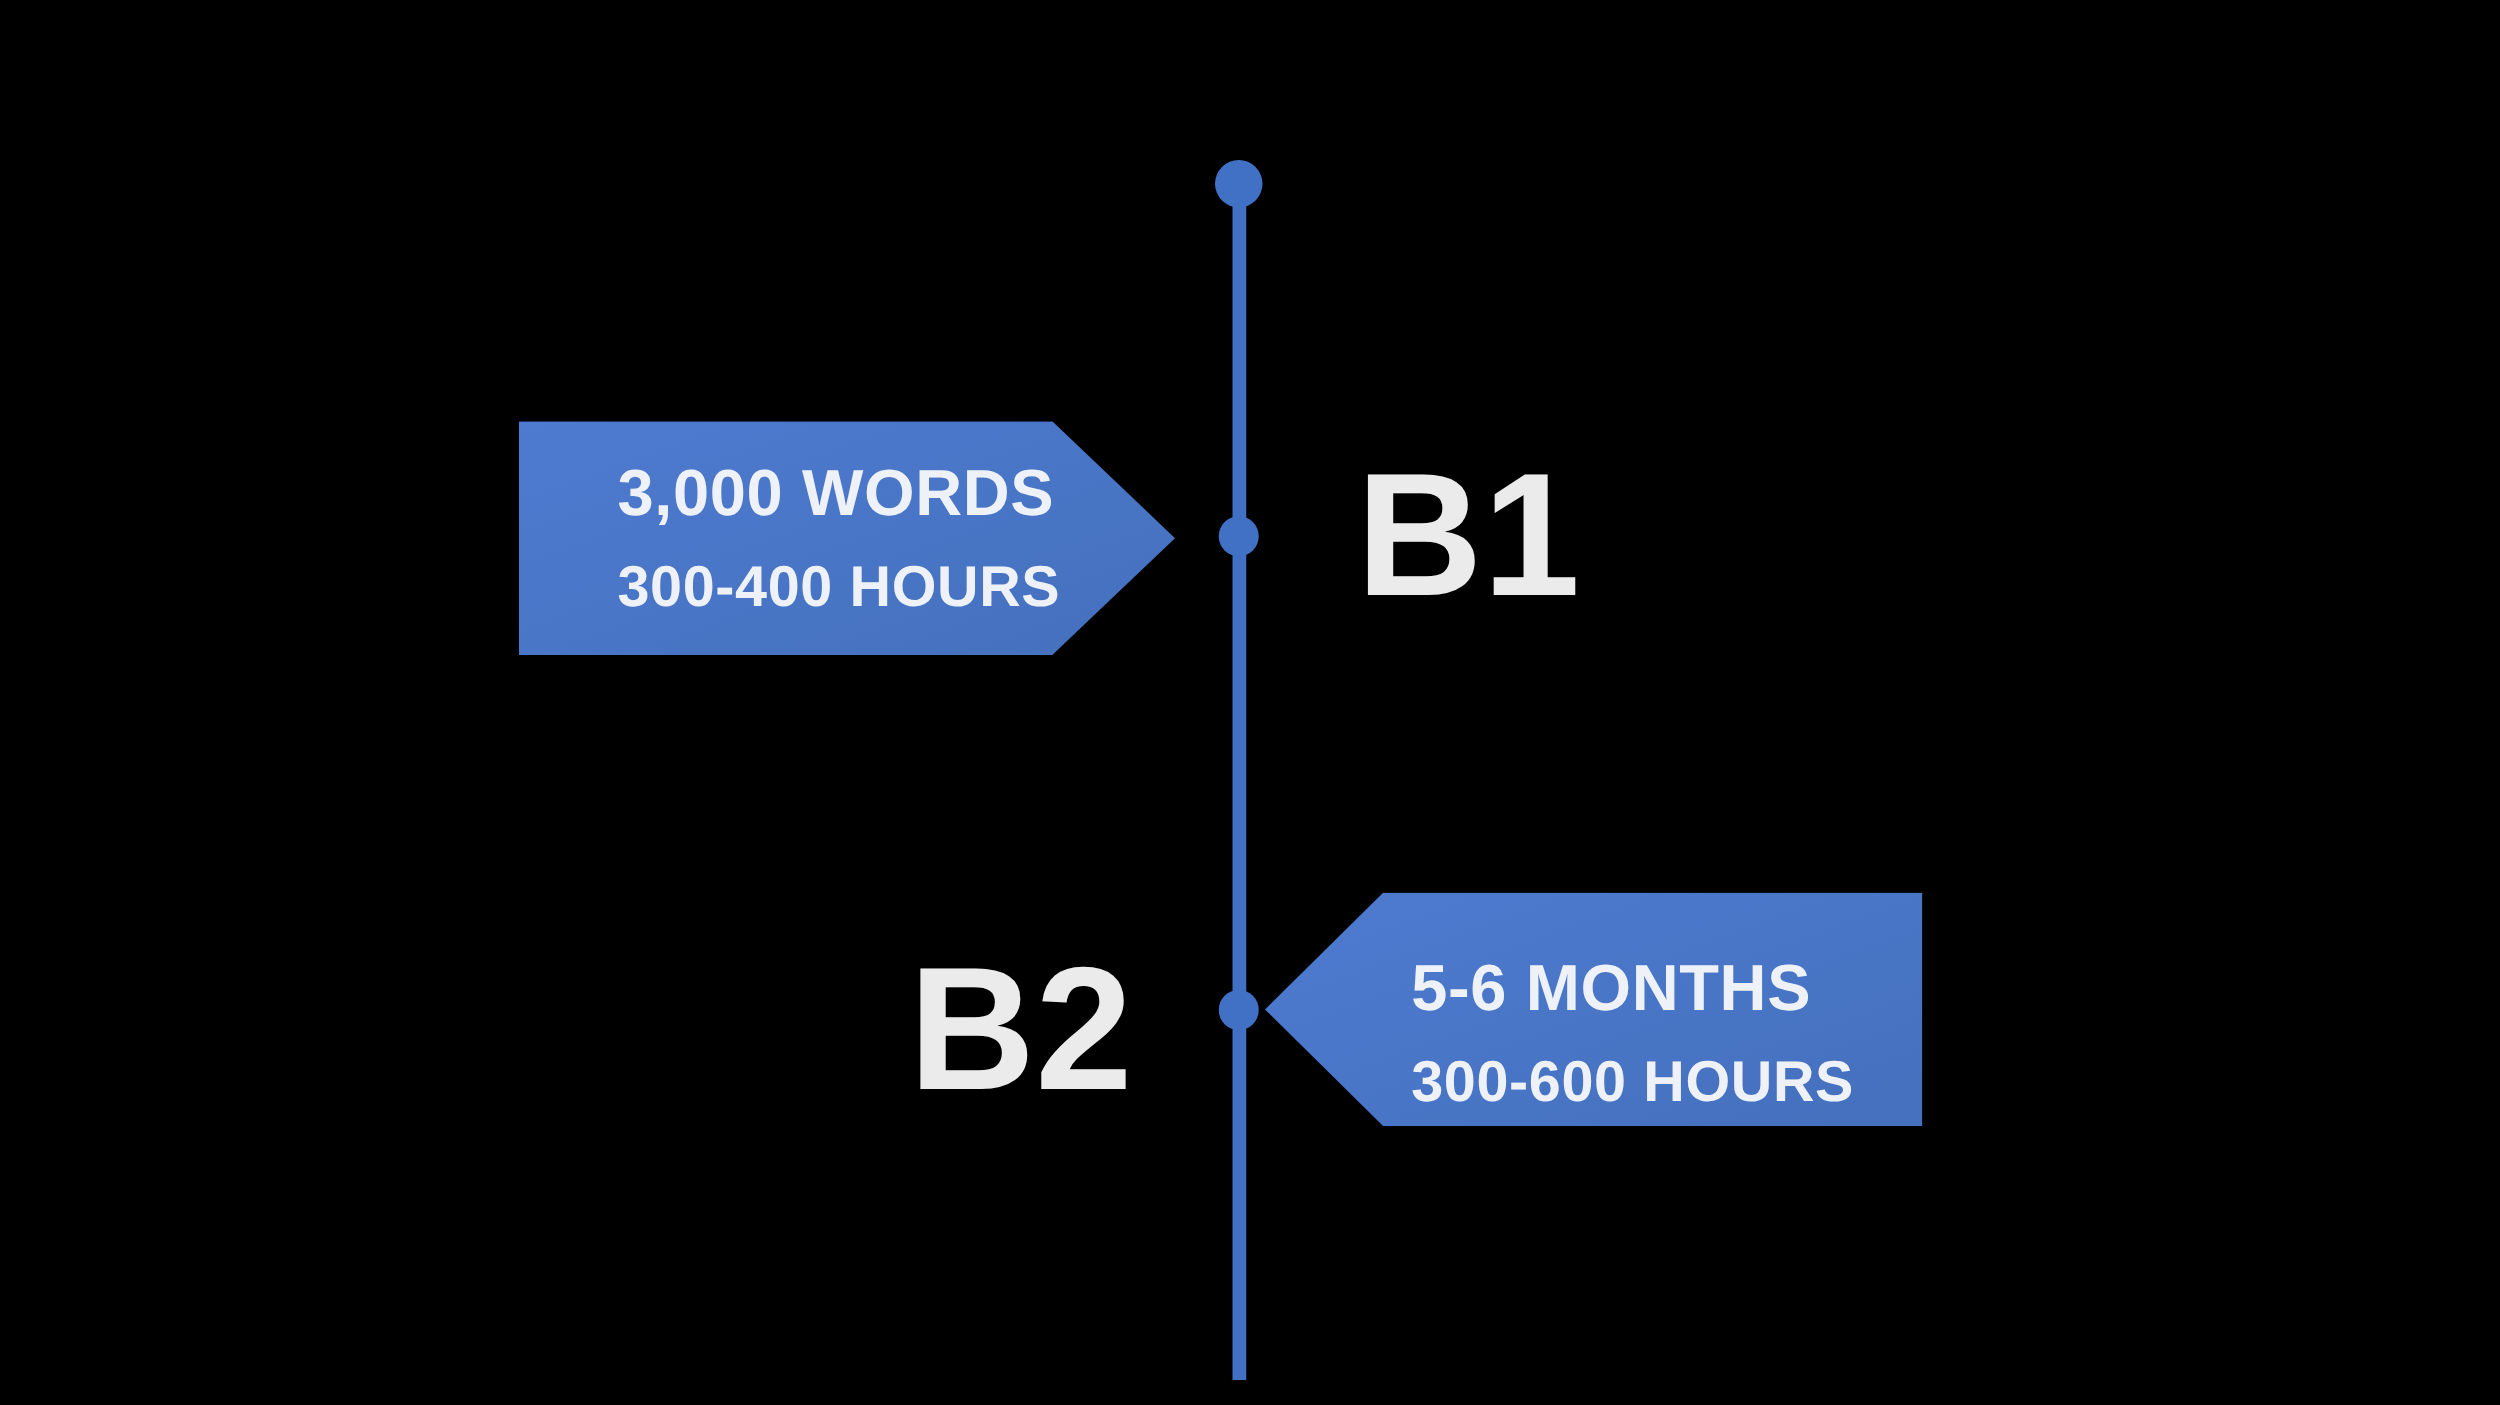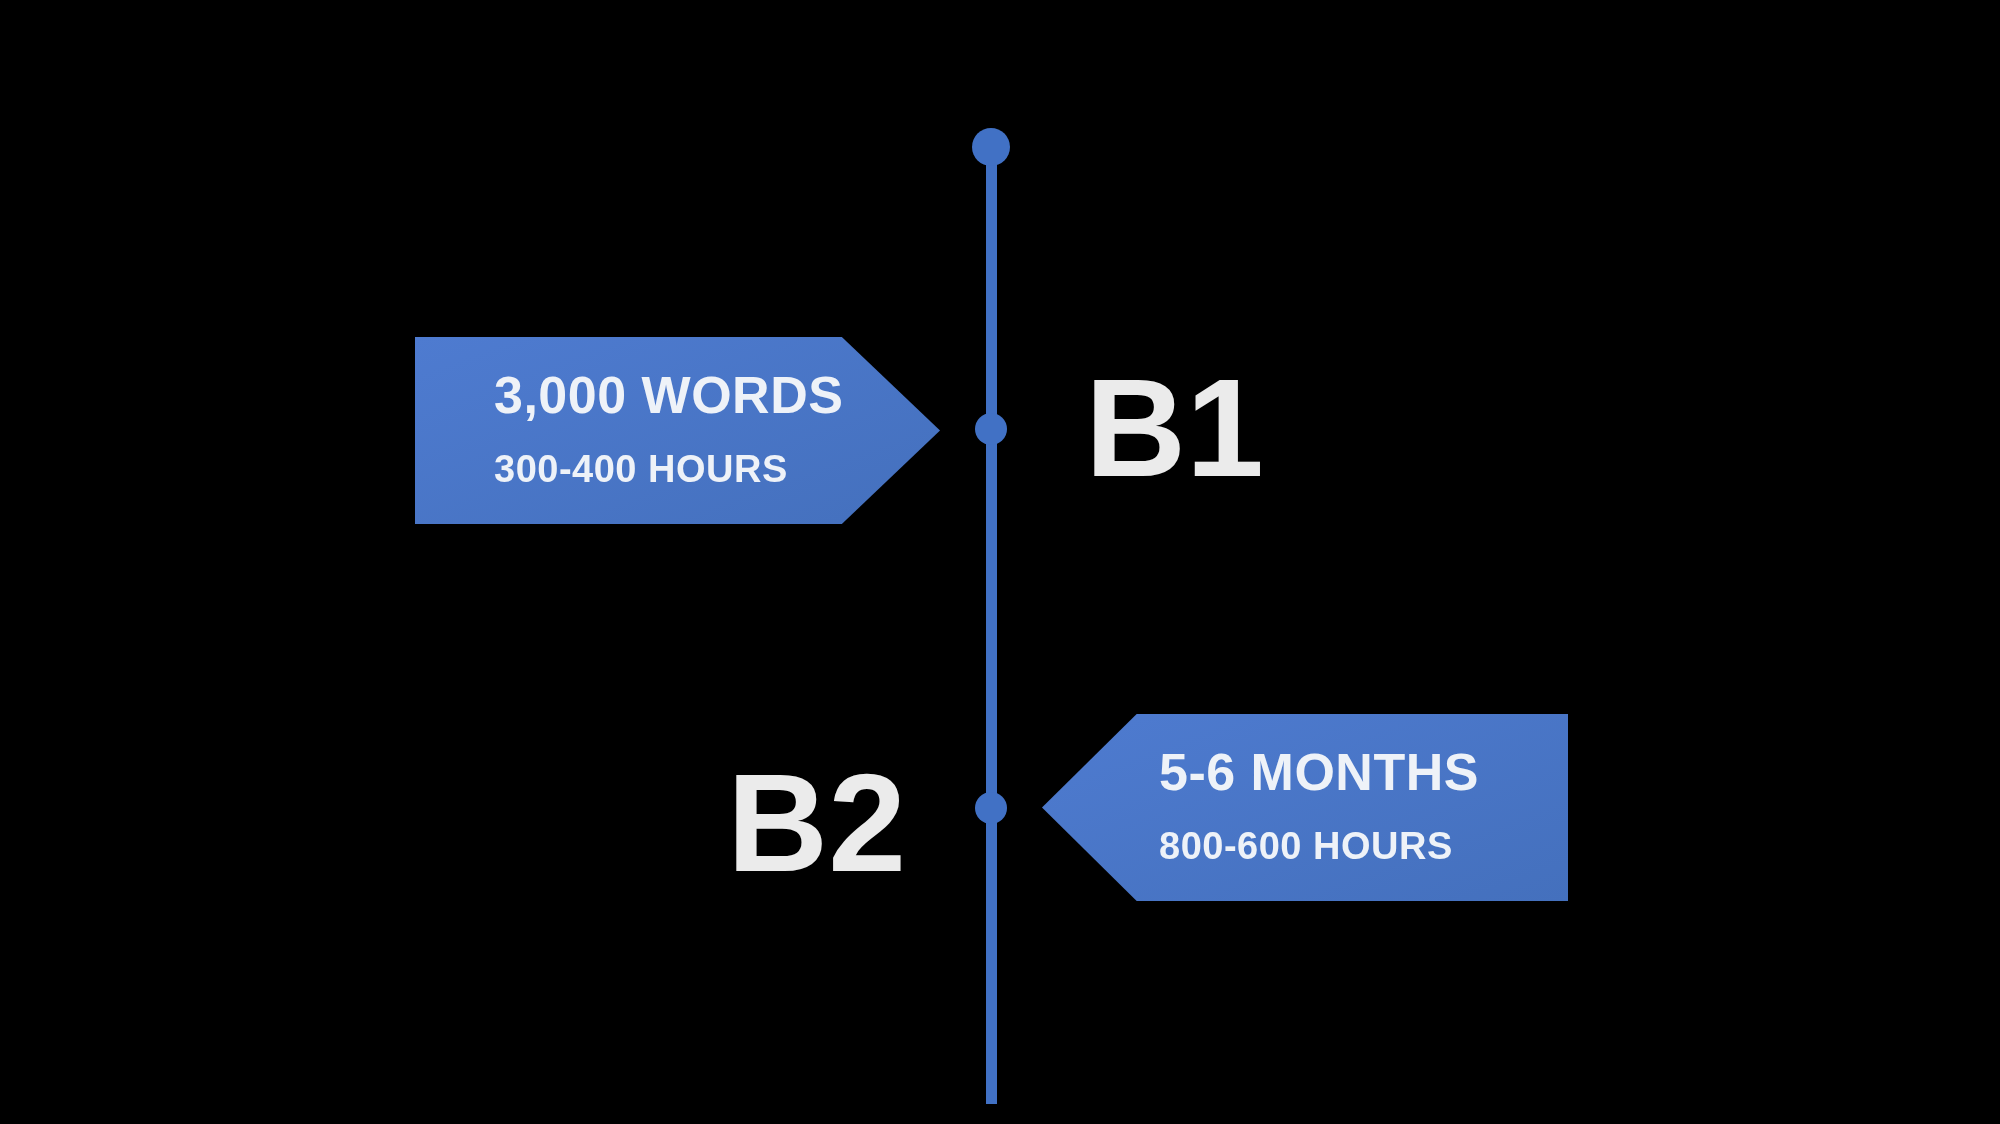--- a/index.html
+++ b/index.html
@@ -54,40 +54,41 @@
     position: absolute;
     height: 187px;
     background: linear-gradient(160deg, var(--banner_blue_top, #4e7bd0) 0%, var(--banner_blue_bottom, #4470bd) 100%);
     display: flex;
     flex-direction: column;
     justify-content: center;
     color: var(--banner_text, #eef2f8);
     white-space: nowrap;
   }
   .banner .line1 { font-size: 52px; line-height: 76px; font-weight: 600; letter-spacing: 0.5px; }
-  .banner .line2 { font-size: 38px; line-height: 72px; font-weight: 600; letter-spacing: 0.5px; }
+  .banner .line2 { font-size: 46px; line-height: 72px; font-weight: 600; letter-spacing: 0.5px; }
 
   .banner.left {
     left: 415px;
     top: 337px;
     width: 525px;
     padding-left: 79px;
     box-sizing: border-box;
     clip-path: polygon(0 0, 68.6% 0, 100% 50%, 68.6% 100%, 0 100%);
   }
   
   .banner.left { clip-path: polygon(0 0, 81.3% 0, 100% 50%, 81.3% 100%, 0 100%); }
 
   .banner.right {
-    left: 1042px;
+    left: 1012px;
     top: 714px;
     width: 526px;
     padding-left: 117px;
     box-sizing: border-box;
     clip-path: polygon(18% 0, 100% 0, 100% 100%, 18% 100%, 0 50%);
+    justify-content: flex-end;
   }
 </style>
 </head>
 <body>
 
 <div class="stage">
 
   <div class="vline"></div>
 
   <div class="dot top"></div>
@@ -96,18 +97,18 @@
 
   <div class="banner left">
     <div class="line1">3,000 WORDS</div>
     <div class="line2">300-400 HOURS</div>
   </div>
 
   <div class="level b1">B1</div>
 
   <div class="banner right">
     <div class="line1">5-6 MONTHS</div>
-    <div class="line2">800-600 HOURS</div>
+    <div class="line2">300-600 HOURS</div>
   </div>
 
   <div class="level b2">B2</div>
 
 </div>
 
 </body></html>

